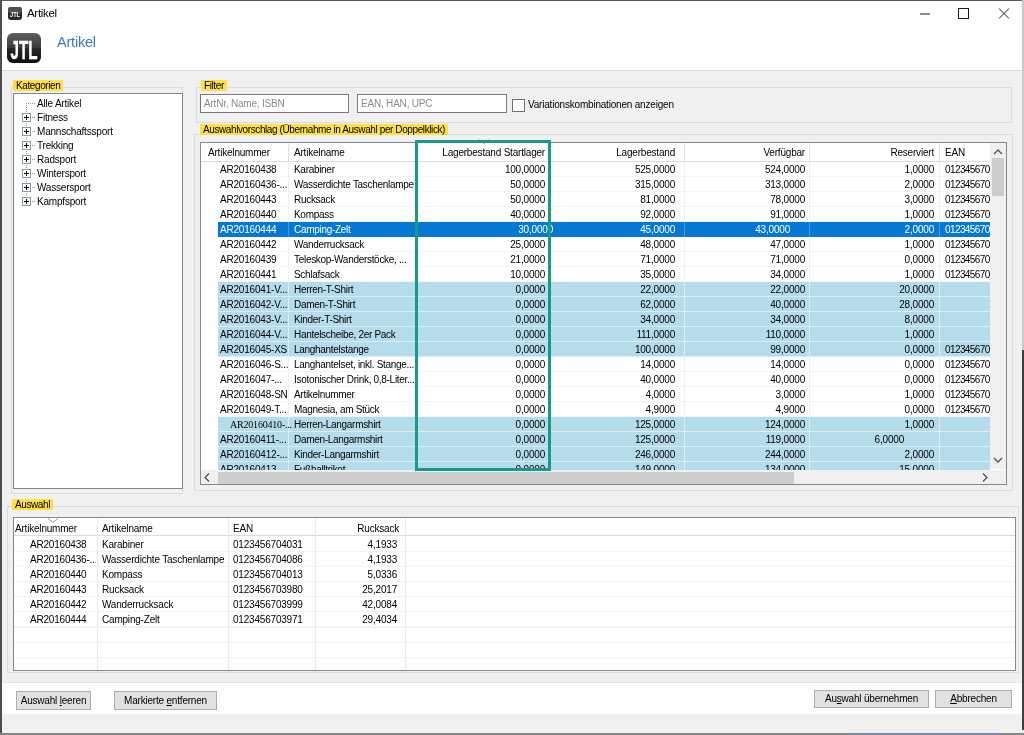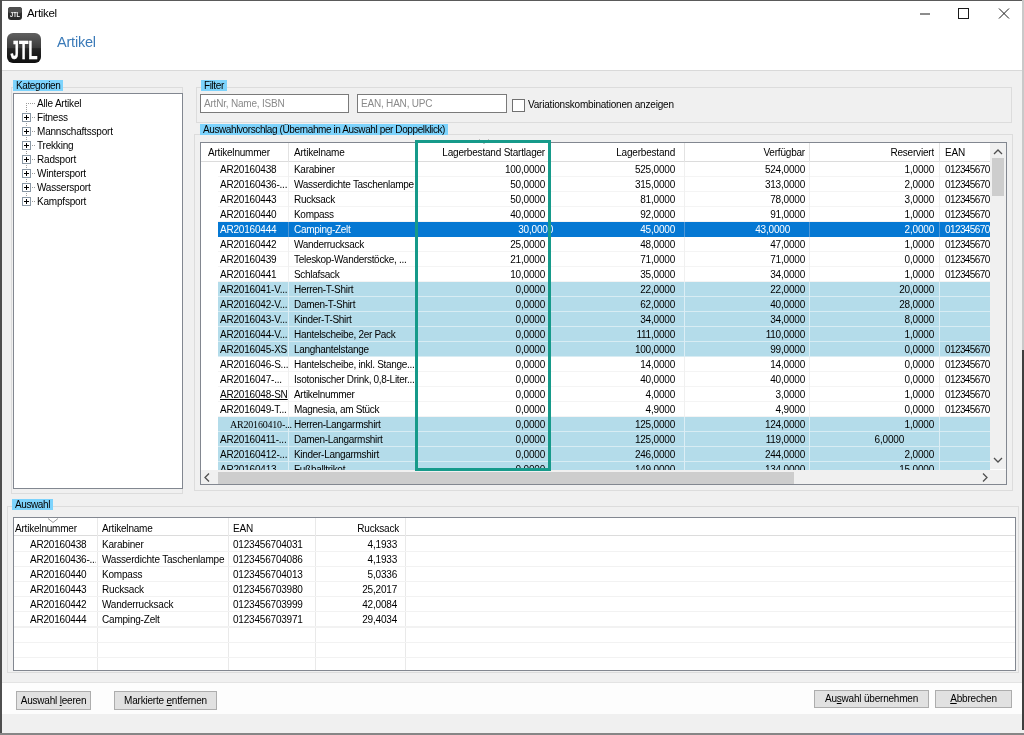--- a/index.html
+++ b/index.html
@@ -1,20 +1,20 @@
 <!DOCTYPE html>
 <html><head><meta charset="utf-8">
 <style>
 *{margin:0;padding:0;box-sizing:border-box;}
 body{font-family:"Liberation Sans",sans-serif;}
 #win{position:relative;width:1024px;height:735px;background:#f0f0f0;overflow:hidden;}
 .abs{position:absolute;}
 .t11{font-size:10px;letter-spacing:-0.2px;line-height:15px;color:#000;white-space:nowrap;}
 .gb{position:absolute;border:1px solid #dcdcdc;}
-.gblbl{position:absolute;font-size:10px;letter-spacing:-0.4px;color:#000;background:#7dd3fc;padding:0 3px;white-space:nowrap;}
+.gblbl{position:absolute;font-size:10px;letter-spacing:-0.4px;color:#000;background:#fde047;padding:0 3px;white-space:nowrap;}
 .cell{position:absolute;overflow:hidden;white-space:nowrap;font-size:10px;letter-spacing:-0.2px;line-height:15px;color:#000;}
 .cr{text-align:right;}
 .btn{position:absolute;background:#e1e1e1;border:1px solid #adadad;font-size:10px;letter-spacing:-0.2px;color:#000;text-align:center;font-family:"Liberation Sans",sans-serif;}
 u{text-decoration:underline;}
 </style></head><body>
 <div id="win">
 <div class="abs" style="left:0;top:0;width:1024px;height:1px;background:#5a5a5a;"></div>
 <div class="abs" style="left:0;top:0;width:2px;height:735px;background:#4e4e4e;"></div>
 <div class="abs" style="left:1022px;top:0;width:2px;height:350px;background:#c9c9c9;"></div>
 <div class="abs" style="left:1022px;top:350px;width:2px;height:380px;background:#3f3f3f;"></div>
@@ -294,21 +294,21 @@
 <div class="cell cr" style="left:633px;top:0;width:100px;color:#000000;">0,0000</div>
 <div class="cell" style="left:744px;top:0;width:46px;letter-spacing:-0.6px;color:#000000;">012345670</div>
 </div>
 <div class="abs" style="left:0;top:214px;width:789px;height:15px;">
 <div class="abs" style="left:17px;top:14px;width:772px;height:1px;background:#f4f4f4;"></div>
 <div class="abs" style="left:87px;top:0;width:1px;height:15px;background:#f0f0f0;"></div>
 <div class="abs" style="left:483px;top:0;width:1px;height:15px;background:#f0f0f0;"></div>
 <div class="abs" style="left:608px;top:0;width:1px;height:15px;background:#f0f0f0;"></div>
 <div class="abs" style="left:738px;top:0;width:1px;height:15px;background:#f0f0f0;"></div>
 <div class="cell" style="left:19px;top:0;width:72px;color:#000000;">AR2016046-S...</div>
-<div class="cell" style="left:93px;top:0;width:121px;letter-spacing:-0.3px;color:#000000;">Hantelscheibe, inkl. Stange...</div>
+<div class="cell" style="left:93px;top:0;width:121px;letter-spacing:-0.3px;color:#000000;">Langhantelset, inkl. Stange...</div>
 <div class="cell cr" style="left:244px;top:0;width:100px;color:#000000;">0,0000</div>
 <div class="cell cr" style="left:374px;top:0;width:100px;color:#000000;">14,0000</div>
 <div class="cell cr" style="left:504px;top:0;width:100px;color:#000000;">14,0000</div>
 <div class="cell cr" style="left:633px;top:0;width:100px;color:#000000;">0,0000</div>
 <div class="cell" style="left:744px;top:0;width:46px;letter-spacing:-0.6px;color:#000000;">012345670</div>
 </div>
 <div class="abs" style="left:0;top:229px;width:789px;height:15px;">
 <div class="abs" style="left:17px;top:14px;width:772px;height:1px;background:#f4f4f4;"></div>
 <div class="abs" style="left:87px;top:0;width:1px;height:15px;background:#f0f0f0;"></div>
 <div class="abs" style="left:483px;top:0;width:1px;height:15px;background:#f0f0f0;"></div>
@@ -321,21 +321,21 @@
 <div class="cell cr" style="left:504px;top:0;width:100px;color:#000000;">40,0000</div>
 <div class="cell cr" style="left:633px;top:0;width:100px;color:#000000;">0,0000</div>
 <div class="cell" style="left:744px;top:0;width:46px;letter-spacing:-0.6px;color:#000000;">012345670</div>
 </div>
 <div class="abs" style="left:0;top:244px;width:789px;height:15px;">
 <div class="abs" style="left:17px;top:14px;width:772px;height:1px;background:#f4f4f4;"></div>
 <div class="abs" style="left:87px;top:0;width:1px;height:15px;background:#f0f0f0;"></div>
 <div class="abs" style="left:483px;top:0;width:1px;height:15px;background:#f0f0f0;"></div>
 <div class="abs" style="left:608px;top:0;width:1px;height:15px;background:#f0f0f0;"></div>
 <div class="abs" style="left:738px;top:0;width:1px;height:15px;background:#f0f0f0;"></div>
-<div class="cell" style="left:19px;top:0;width:72px;color:#000000;text-decoration:underline;">AR2016048-SN</div>
+<div class="cell" style="left:19px;top:0;width:72px;color:#000000;">AR2016048-SN</div>
 <div class="cell" style="left:93px;top:0;width:121px;letter-spacing:-0.3px;color:#000000;">Artikelnummer</div>
 <div class="cell cr" style="left:244px;top:0;width:100px;color:#000000;">0,0000</div>
 <div class="cell cr" style="left:374px;top:0;width:100px;color:#000000;">4,0000</div>
 <div class="cell cr" style="left:504px;top:0;width:100px;color:#000000;">3,0000</div>
 <div class="cell cr" style="left:633px;top:0;width:100px;color:#000000;">1,0000</div>
 <div class="cell" style="left:744px;top:0;width:46px;letter-spacing:-0.6px;color:#000000;">012345670</div>
 </div>
 <div class="abs" style="left:0;top:259px;width:789px;height:15px;">
 <div class="abs" style="left:17px;top:14px;width:772px;height:1px;background:#f4f4f4;"></div>
 <div class="abs" style="left:87px;top:0;width:1px;height:15px;background:#f0f0f0;"></div>

